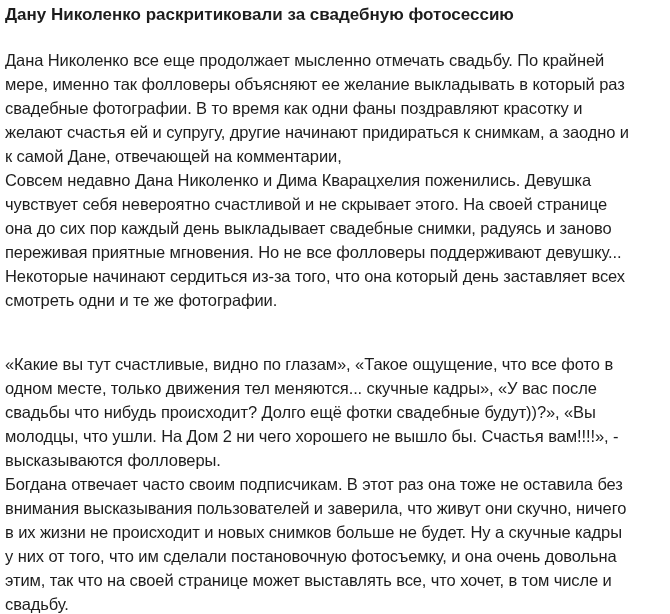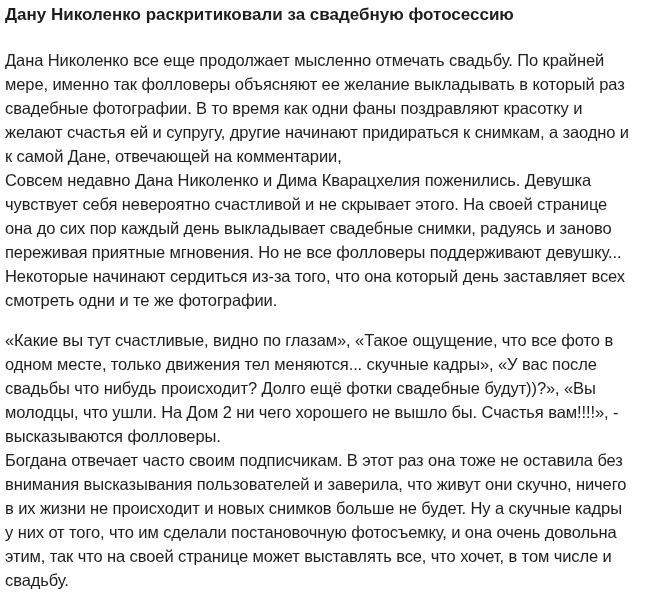--- a/index.html
+++ b/index.html
@@ -27,21 +27,21 @@
     }
     .paragraph {
       font-size: 16.5px;
       font-weight: 400;
       line-height: 24px;
       margin: 0;
       white-space: pre;
       letter-spacing: -0.1px;
     }
     .paragraph.gap-before {
-      margin-top: 16px;
+      margin-top: 40px;
     }
   </style>
 </head>
 <body>
 
 <div class="page">
   <h1 class="article-title">Дану Николенко раскритиковали за свадебную фотосессию</h1>
 
   <div class="paragraph">Дана Николенко все еще продолжает мысленно отмечать свадьбу. По крайней
 мере, именно так фолловеры объясняют ее желание выкладывать в который раз

